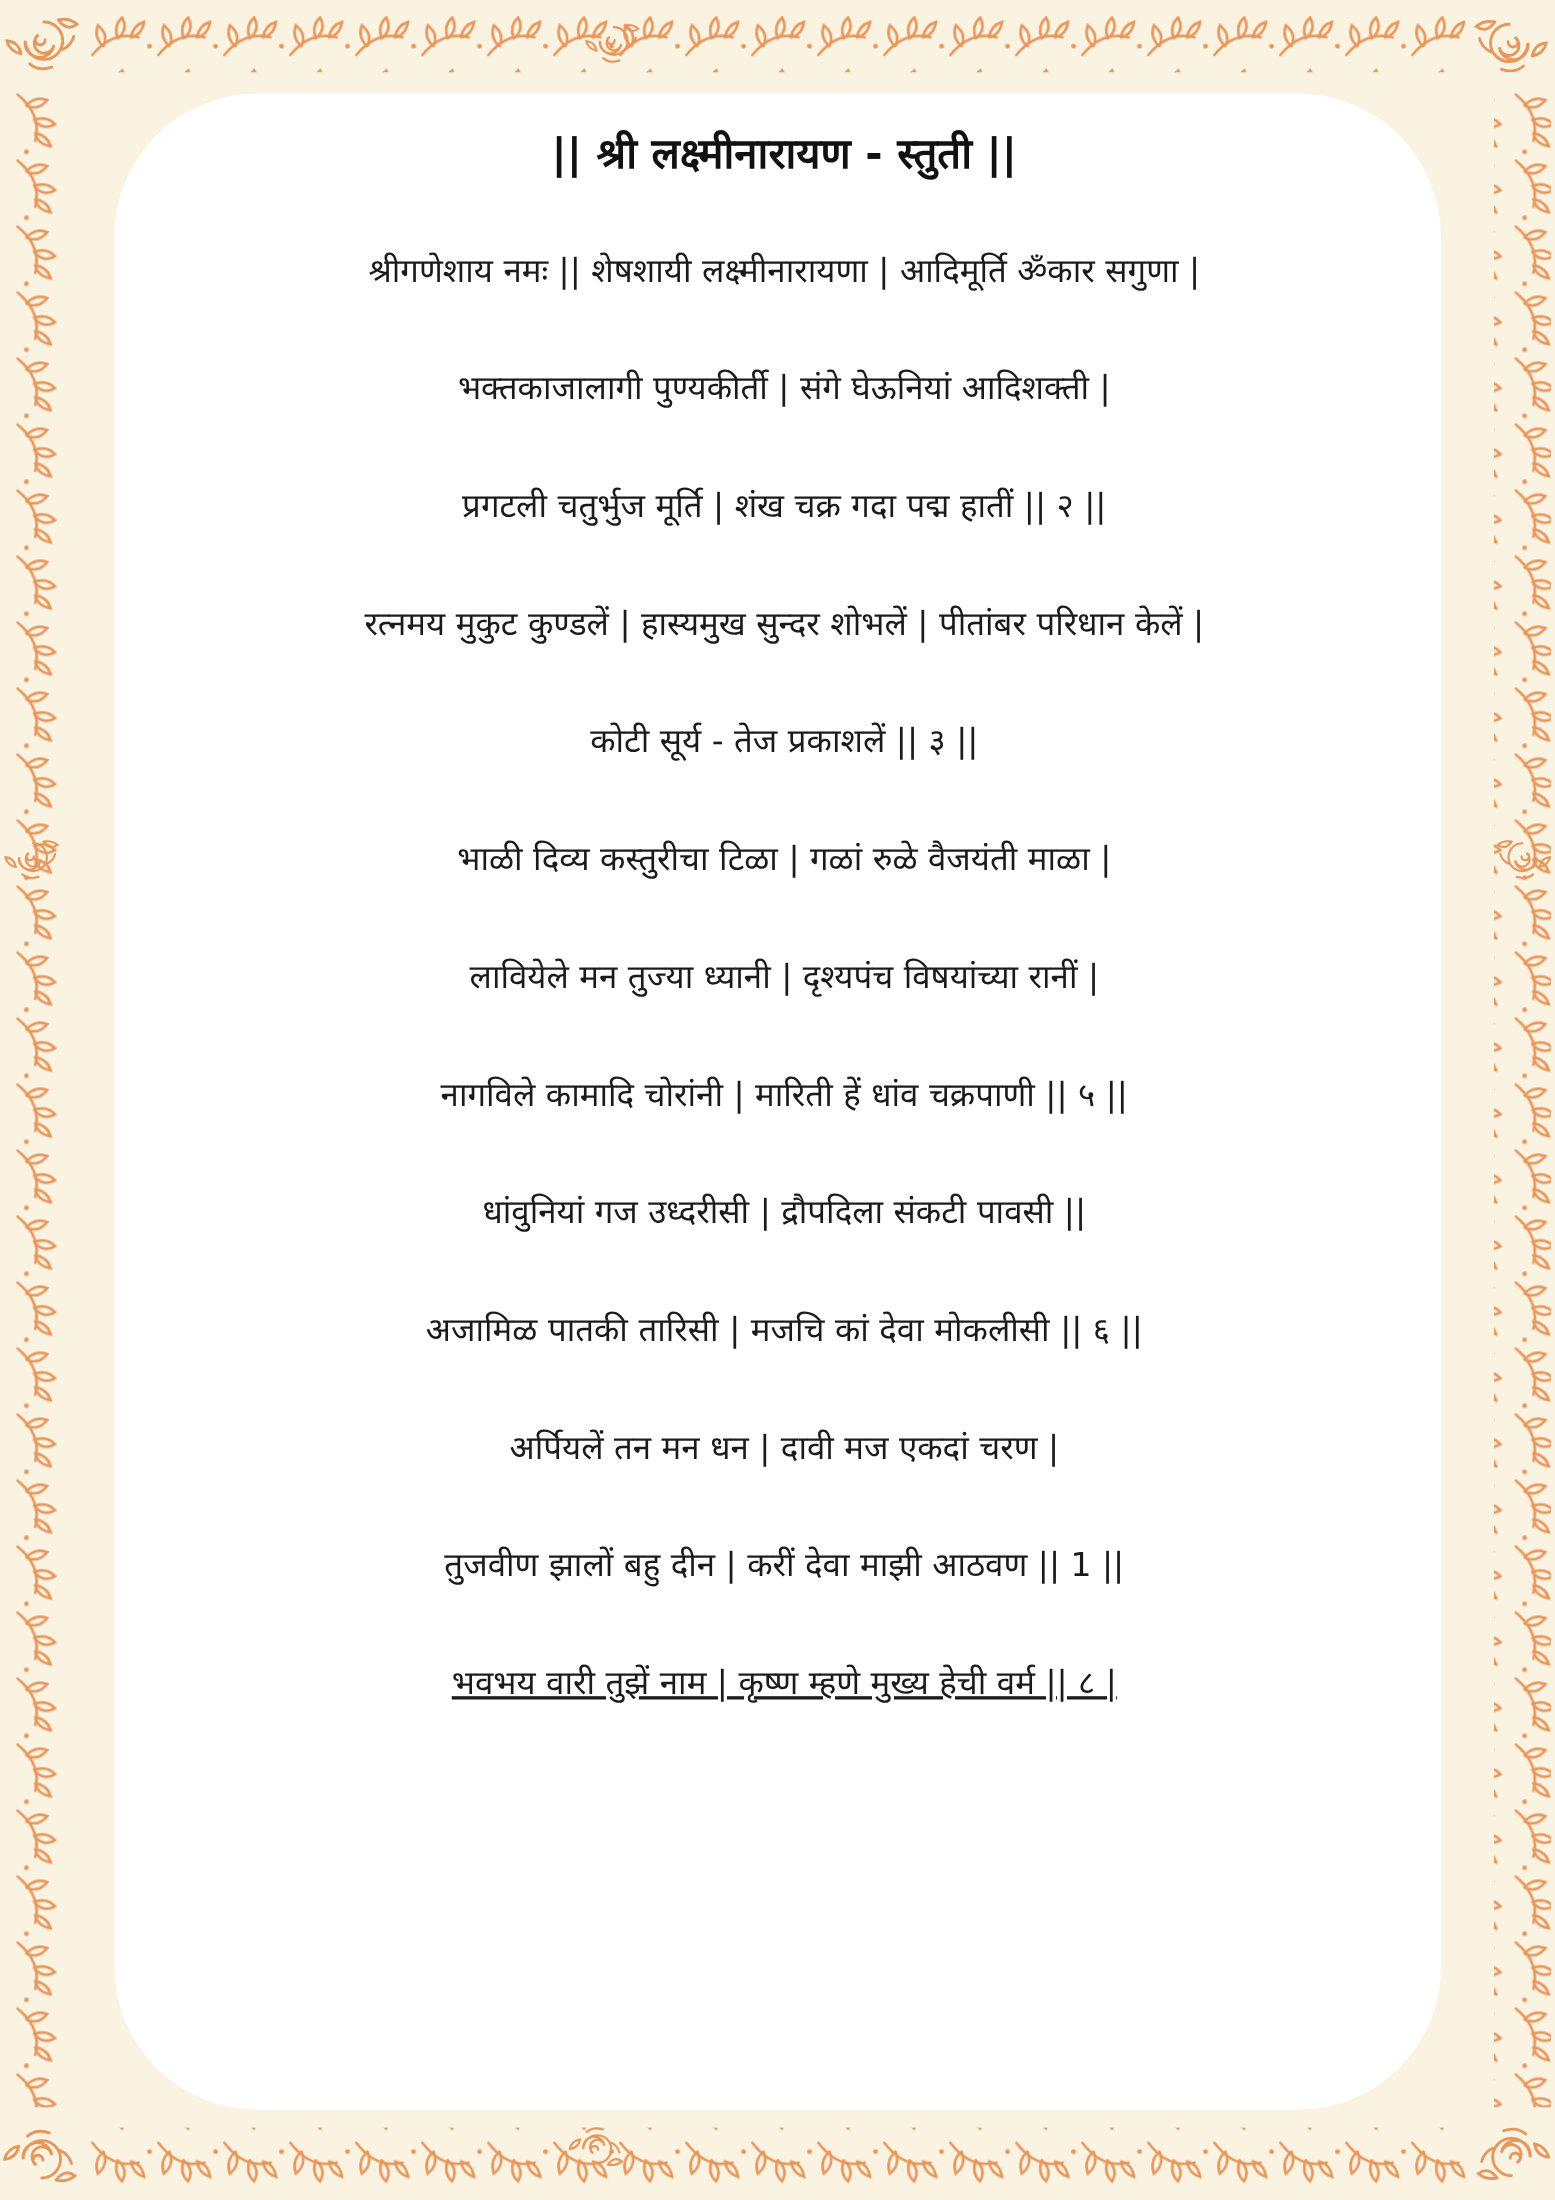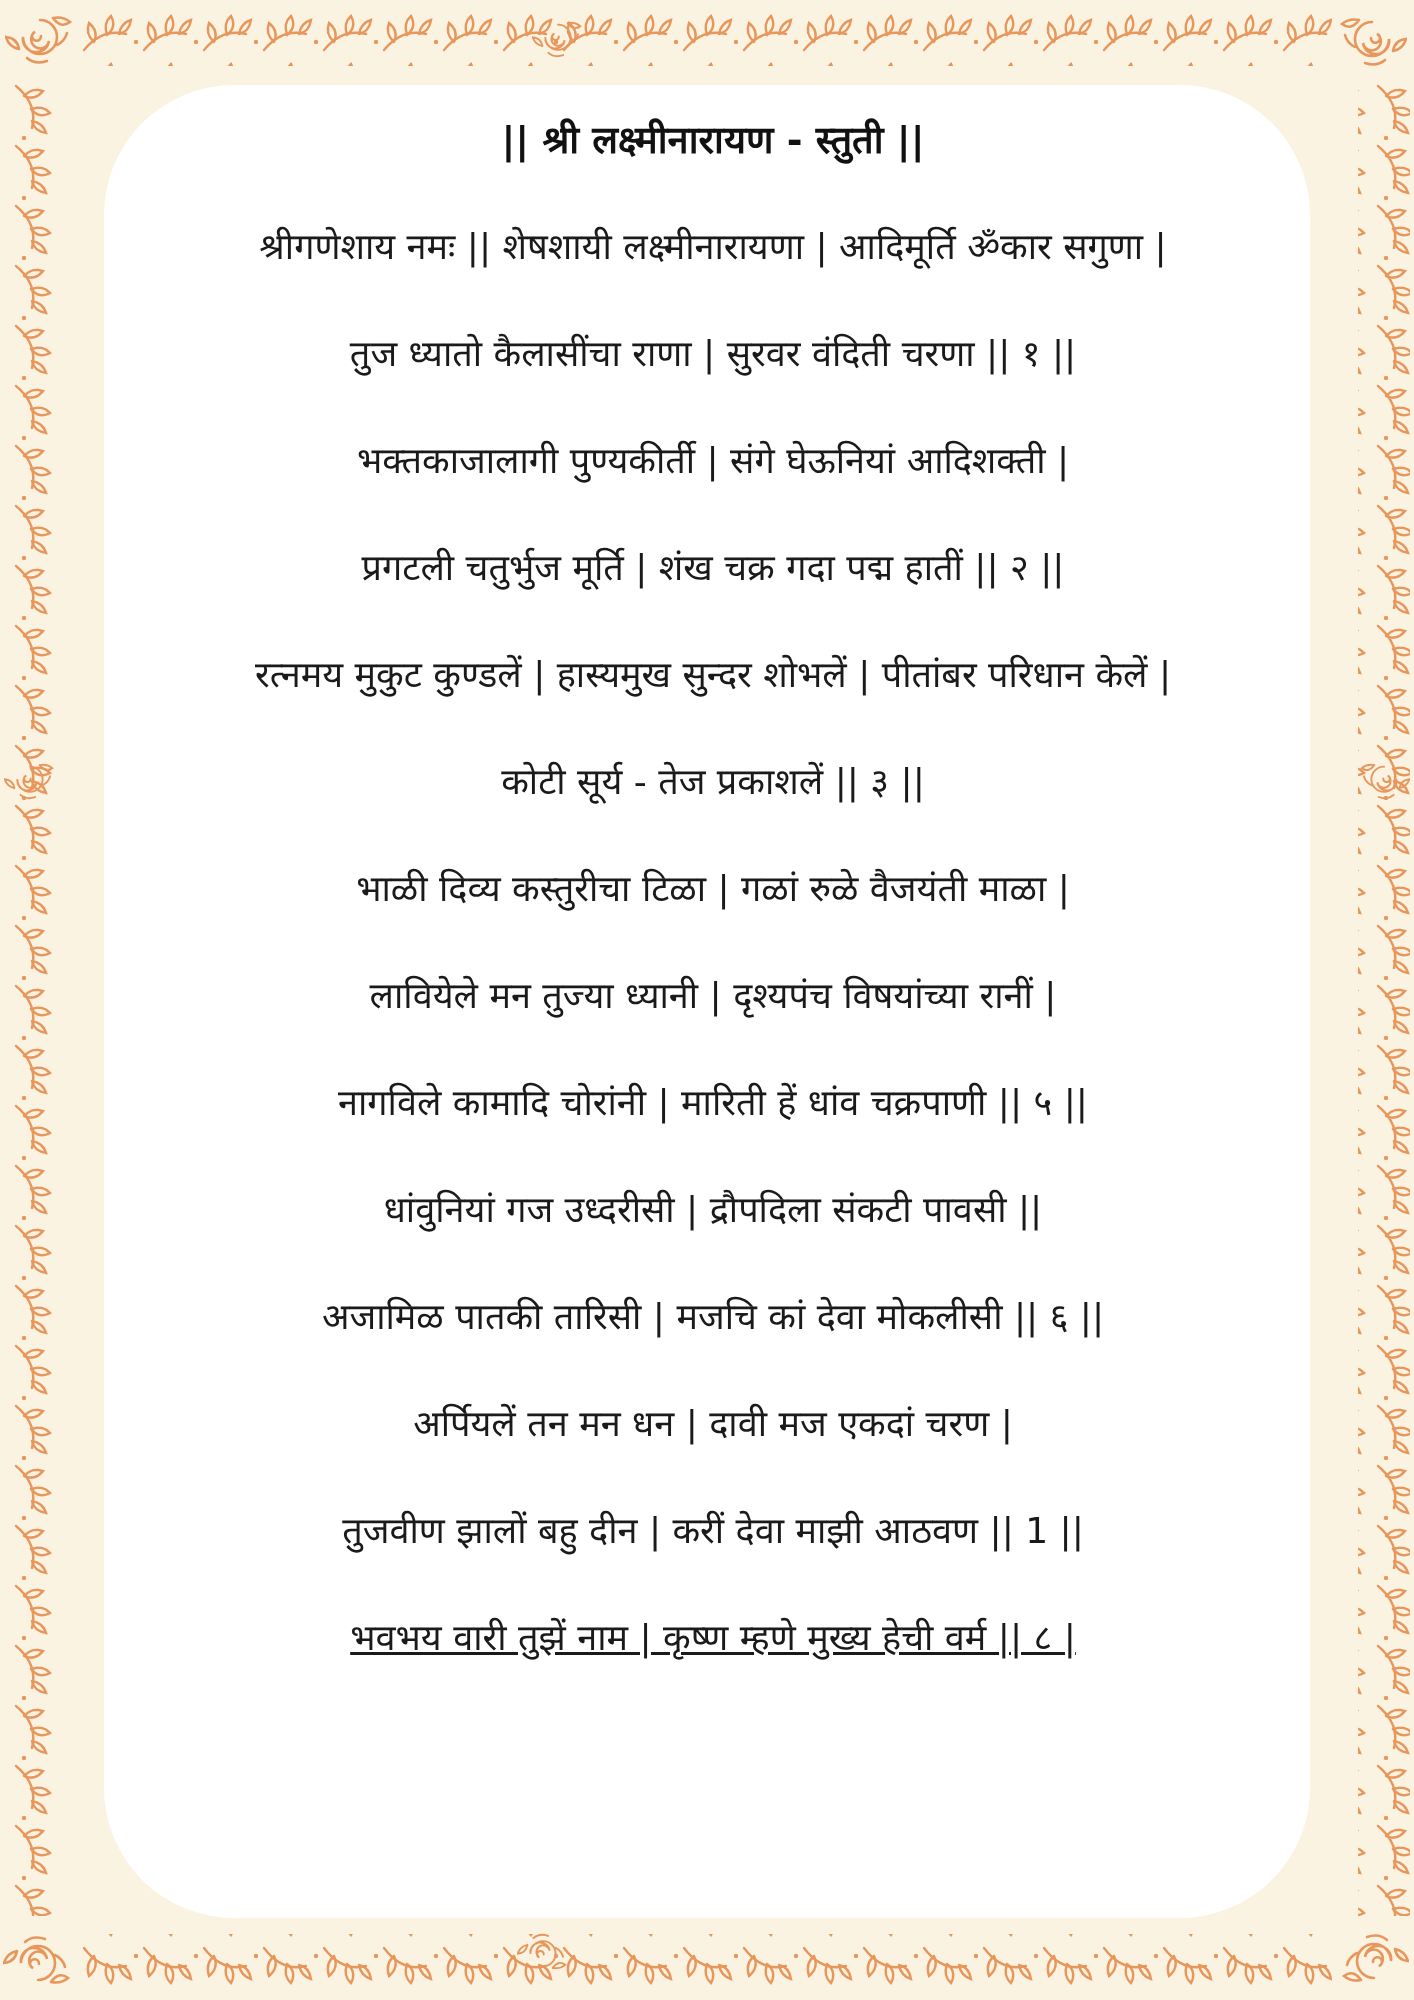--- a/index.html
+++ b/index.html
@@ -13,21 +13,21 @@
     position:absolute;left:104px;top:85px;width:1206px;height:1833px;
     background:#FFFFFF;border-radius:130px;
     box-sizing:border-box;padding:31px 28px 40px 40px;
     text-align:center;color:#161616;
   }
   .doc-title{
     font-size:38px;line-height:48px;font-weight:700;margin:0 0 59px 0;
     color:#111111;
   }
   .verse-line{
-    font-size:36px;line-height:48px;font-weight:400;margin:0 0 59px 0;
+    font-size:30px;line-height:48px;font-weight:400;margin:0 0 59px 0;
     color:#1A1A1A;white-space:nowrap;
   }
   .verse-line:last-child{margin-bottom:0;text-decoration:underline;}
   
   .strip{position:absolute;pointer-events:none;}
   .strip-top{left:82px;top:14px;width:1250px;height:52px;}
   .strip-bottom{left:82px;top:1934px;width:1250px;height:52px;}
   .strip-left{left:4px;top:84px;width:52px;height:1832px;}
   .strip-right{left:1358px;top:84px;width:52px;height:1832px;}
   .rose{position:absolute;pointer-events:none;}
@@ -138,21 +138,20 @@
 <svg class="rose rose-lm" width="52" height="52" viewBox="0 0 70 70" xmlns="http://www.w3.org/2000/svg">
     <use href="#roseSym"></use>
   </svg>
 <svg class="rose rose-rm" width="52" height="52" viewBox="0 0 70 70" xmlns="http://www.w3.org/2000/svg">
     <use href="#roseSym" transform="translate(70,0) scale(-1,1)"></use>
   </svg>
 
 <div class="card">
   <h1 class="doc-title">|| श्री लक्ष्मीनारायण - स्तुती ||</h1>
   <div class="verse-line">श्रीगणेशाय नमः || शेषशायी लक्ष्मीनारायणा | आदिमूर्ति ॐकार सगुणा |</div>
-  <div class="verse-line">तुज ध्यातो कैलासींचा राणा | सुरवर वंदिती चरणा || १ ||</div>
   <div class="verse-line">भक्तकाजालागी पुण्यकीर्ती | संगे घेऊनियां आदिशक्ती |</div>
   <div class="verse-line">प्रगटली चतुर्भुज मूर्ति | शंख चक्र गदा पद्म हातीं || २ ||</div>
   <div class="verse-line">रत्नमय मुकुट कुण्डलें | हास्यमुख सुन्दर शोभलें | पीतांबर परिधान केलें |</div>
   <div class="verse-line">कोटी सूर्य - तेज प्रकाशलें || ३ ||</div>
   <div class="verse-line">भाळी दिव्य कस्तुरीचा टिळा | गळां रुळे वैजयंती माळा |</div>
   <div class="verse-line">लावियेले मन तुज्या ध्यानी | दृश्यपंच विषयांच्या रानीं |</div>
   <div class="verse-line">नागविले कामादि चोरांनी | मारिती हें धांव चक्रपाणी || ५ ||</div>
   <div class="verse-line">धांवुनियां गज उध्दरीसी | द्रौपदिला संकटी पावसी ||</div>
   <div class="verse-line">अजामिळ पातकी तारिसी | मजचि कां देवा मोकलीसी || ६ ||</div>
   <div class="verse-line">अर्पियलें तन मन धन | दावी मज एकदां चरण |</div>

